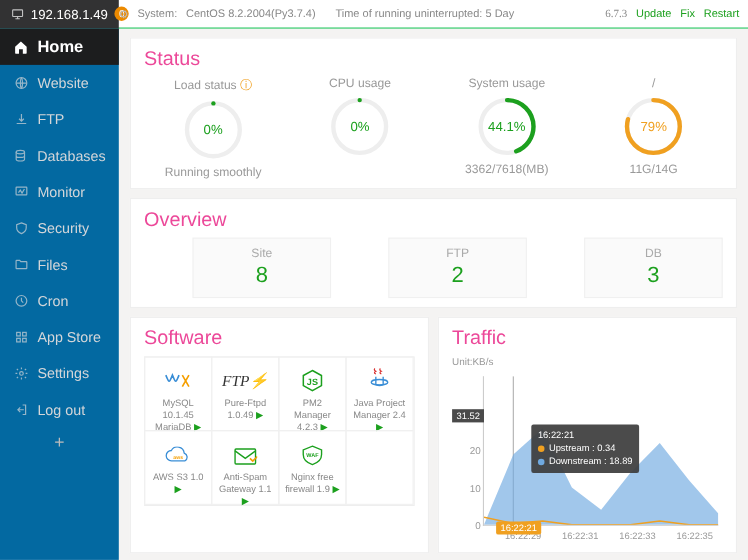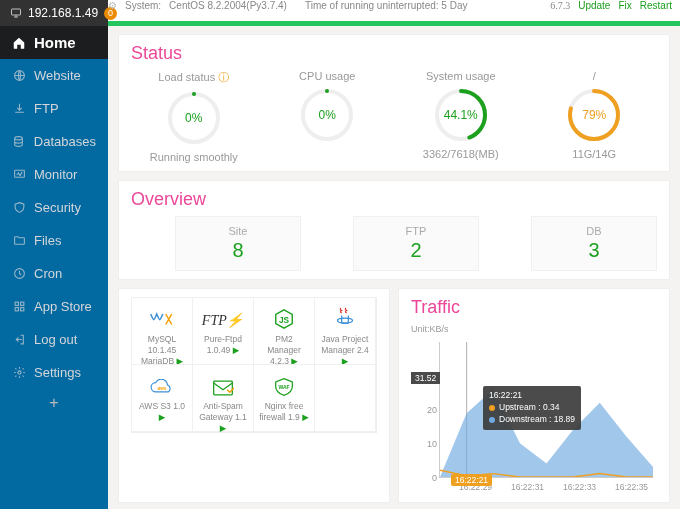--- a/index.html
+++ b/index.html
@@ -1,17 +1,17 @@
 <!DOCTYPE html>
 <html><head>
 <meta charset="utf-8">
 <style>
 * { margin:0; padding:0; box-sizing:border-box; font-family:-apple-system,"Segoe UI",Arial,sans-serif; }
 body { width:680px; height:509px; overflow:hidden; background:#f4f3f2; font-size:11px; color:#666; }
-.topbar { height:26px; background:#fff; display:flex; align-items:flex-start; border-bottom:5px solid #22c55e; padding:0 8px; gap:8px; font-size:10px; color:#888; }
+.topbar { height:26px; background:#fff; display:flex; align-items:center; border-bottom:1px solid #22c55e; padding:0 8px; gap:8px; font-size:10px; color:#888; }
 .topbar .ip-area { display:flex; align-items:center; background:#323233; color:#fff; height:26px; margin:-0px -8px; padding:0 10px; gap:6px; width:108px; font-size:12px; }
 .ip-area .badge { background:#ec8a00; color:#fff; border-radius:7px; font-size:9px; padding:0 4px; height:13px; line-height:13px; }
 .topbar .right { margin-left:auto; display:flex; gap:8px; align-items:center; }
 .topbar .right a { color:#1ca01e; text-decoration:none; }
 .topbar .ver { color:#888;font-family:Liberation Serif, serif; }
 .main { display:flex; height:483px; }
 .sidebar { width:108px; background:#0369a1; display:flex; flex-direction:column; }
 .side-item { display:flex; align-items:center; gap:8px; padding:0 12px; height:33px; color:#d4d6d9; cursor:pointer; font-size:13px; }
 .side-item.active { background:#1c1d1e; color:#fff; font-weight:600; font-size:15px; }
 .side-icon { width:14px; height:14px; display:inline-flex; align-items:center; justify-content:center; opacity:.7; }
@@ -154,33 +154,33 @@
             <rect x="14" y="4" width="6" height="6"></rect>
             <rect x="4" y="14" width="6" height="6"></rect>
             <rect x="14" y="14" width="6" height="6"></rect>
           </svg>
         </span>
         <span>App Store</span>
       </div>
       <div class="side-item">
         <span class="side-icon">
           <svg width="13" height="13" viewBox="0 0 24 24" fill="none" stroke="currentColor" stroke-width="2">
-            <path d="M14 4h5v16h-5M10 8l-4 4 4 4M6 12h10"></path>
-          </svg>
-        </span>
-        <span>Log out</span>
-      </div>
-      <div class="side-item">
-        <span class="side-icon">
-          <svg width="13" height="13" viewBox="0 0 24 24" fill="none" stroke="currentColor" stroke-width="2">
             <circle cx="12" cy="12" r="3"></circle>
             <path d="M12 2v3M12 19v3M4.2 4.2l2.1 2.1M17.7 17.7l2.1 2.1M2 12h3M19 12h3M4.2 19.8l2.1-2.1M17.7 6.3l2.1-2.1"></path>
           </svg>
         </span>
         <span>Settings</span>
+      </div>
+      <div class="side-item">
+        <span class="side-icon">
+          <svg width="13" height="13" viewBox="0 0 24 24" fill="none" stroke="currentColor" stroke-width="2">
+            <path d="M14 4h5v16h-5M10 8l-4 4 4 4M6 12h10"></path>
+          </svg>
+        </span>
+        <span>Log out</span>
       </div>
       <div class="side-add">+</div>
     </div>
 
   <div class="content">
 
     <div class="panel">
       <div class="panel-title">Status</div>
       <div class="status-row" id="status-row">
           <div class="status-card">
@@ -242,20 +242,21 @@
           </div>
           <div class="ov-card">
             <div class="lbl">DB</div>
             <div class="num">3</div>
           </div>
         </div>
     </div>
 
     <div class="bottom-row">
       <div class="panel">
+        <div class="panel-title">Software</div>
         <div class="sw-grid" id="sw-grid">
             <div class="sw-cell">
               <div class="sw-icn">
                 <svg width="30" height="20" viewBox="0 0 40 24">
                   <path d="M5 4c4 10 4 10 8 0 4 10 4 10 8 0" fill="none" stroke="#3a8ed6" stroke-width="2"></path>
                   <path d="M25 4l8 14M33 4l-8 14" stroke="#f59f00" stroke-width="2"></path>
                 </svg>
               </div>
               <div>MySQL 10.1.45 MariaDB<span class="run"> ▶</span></div>
             </div>

